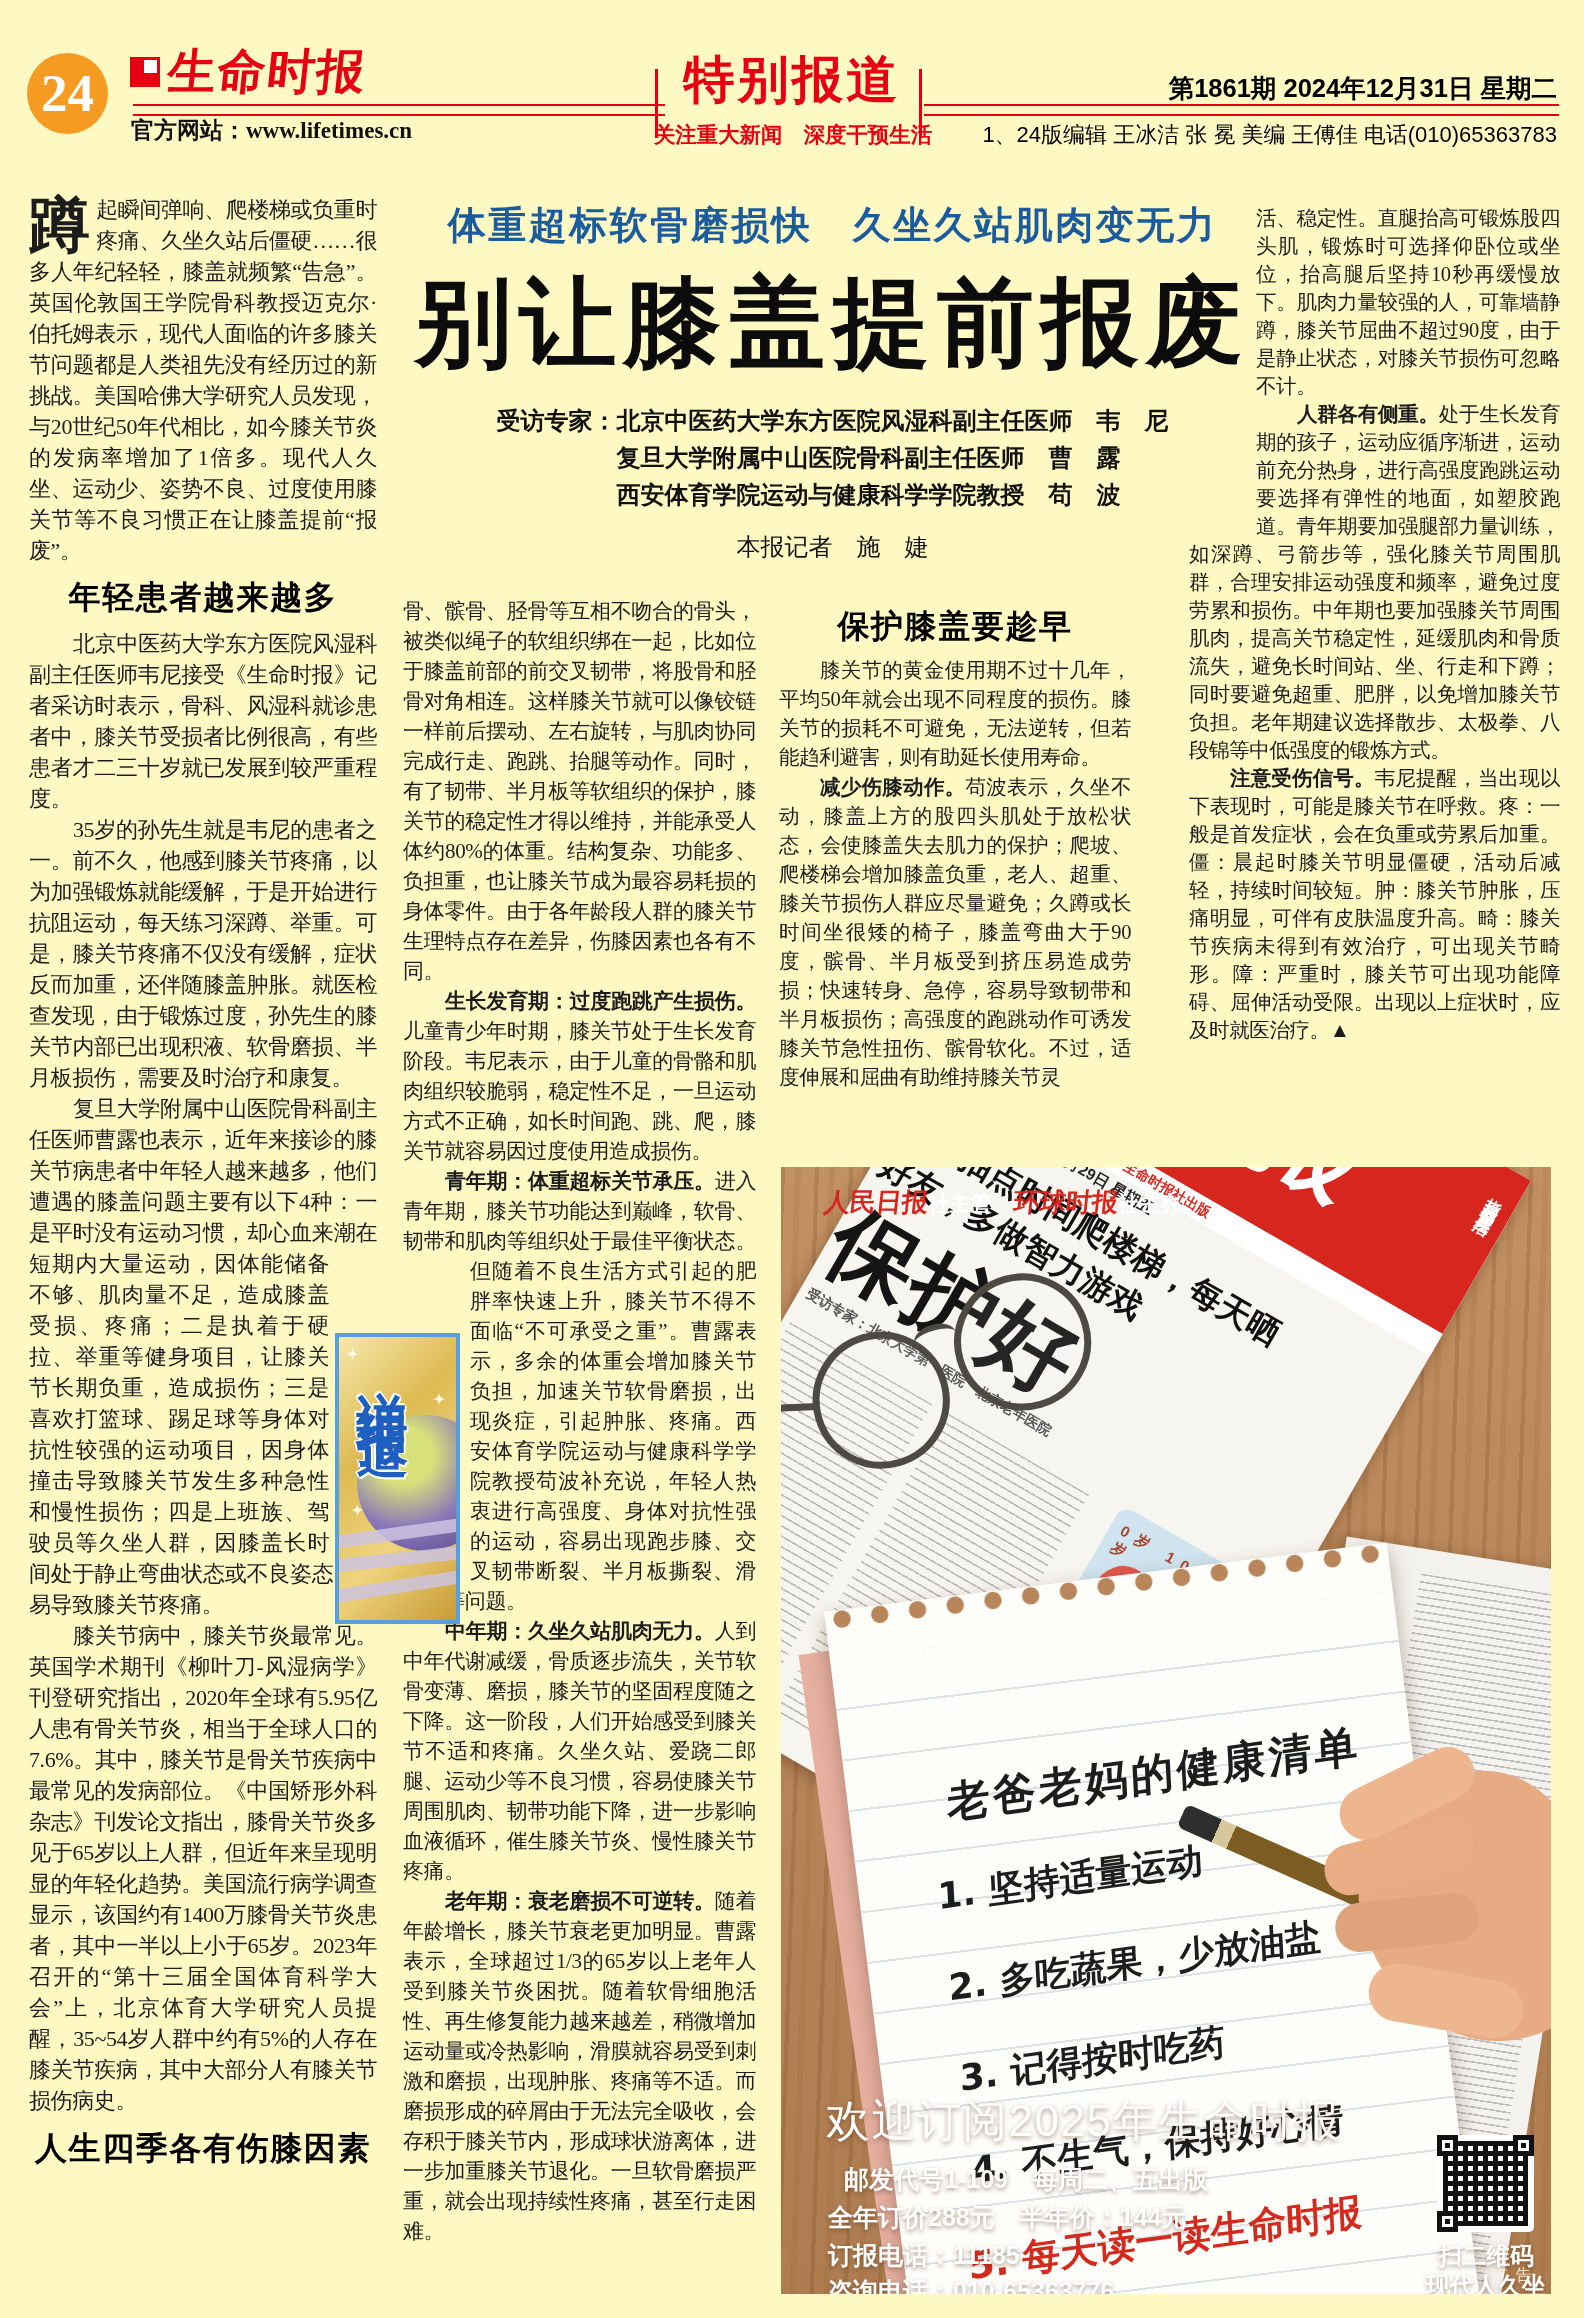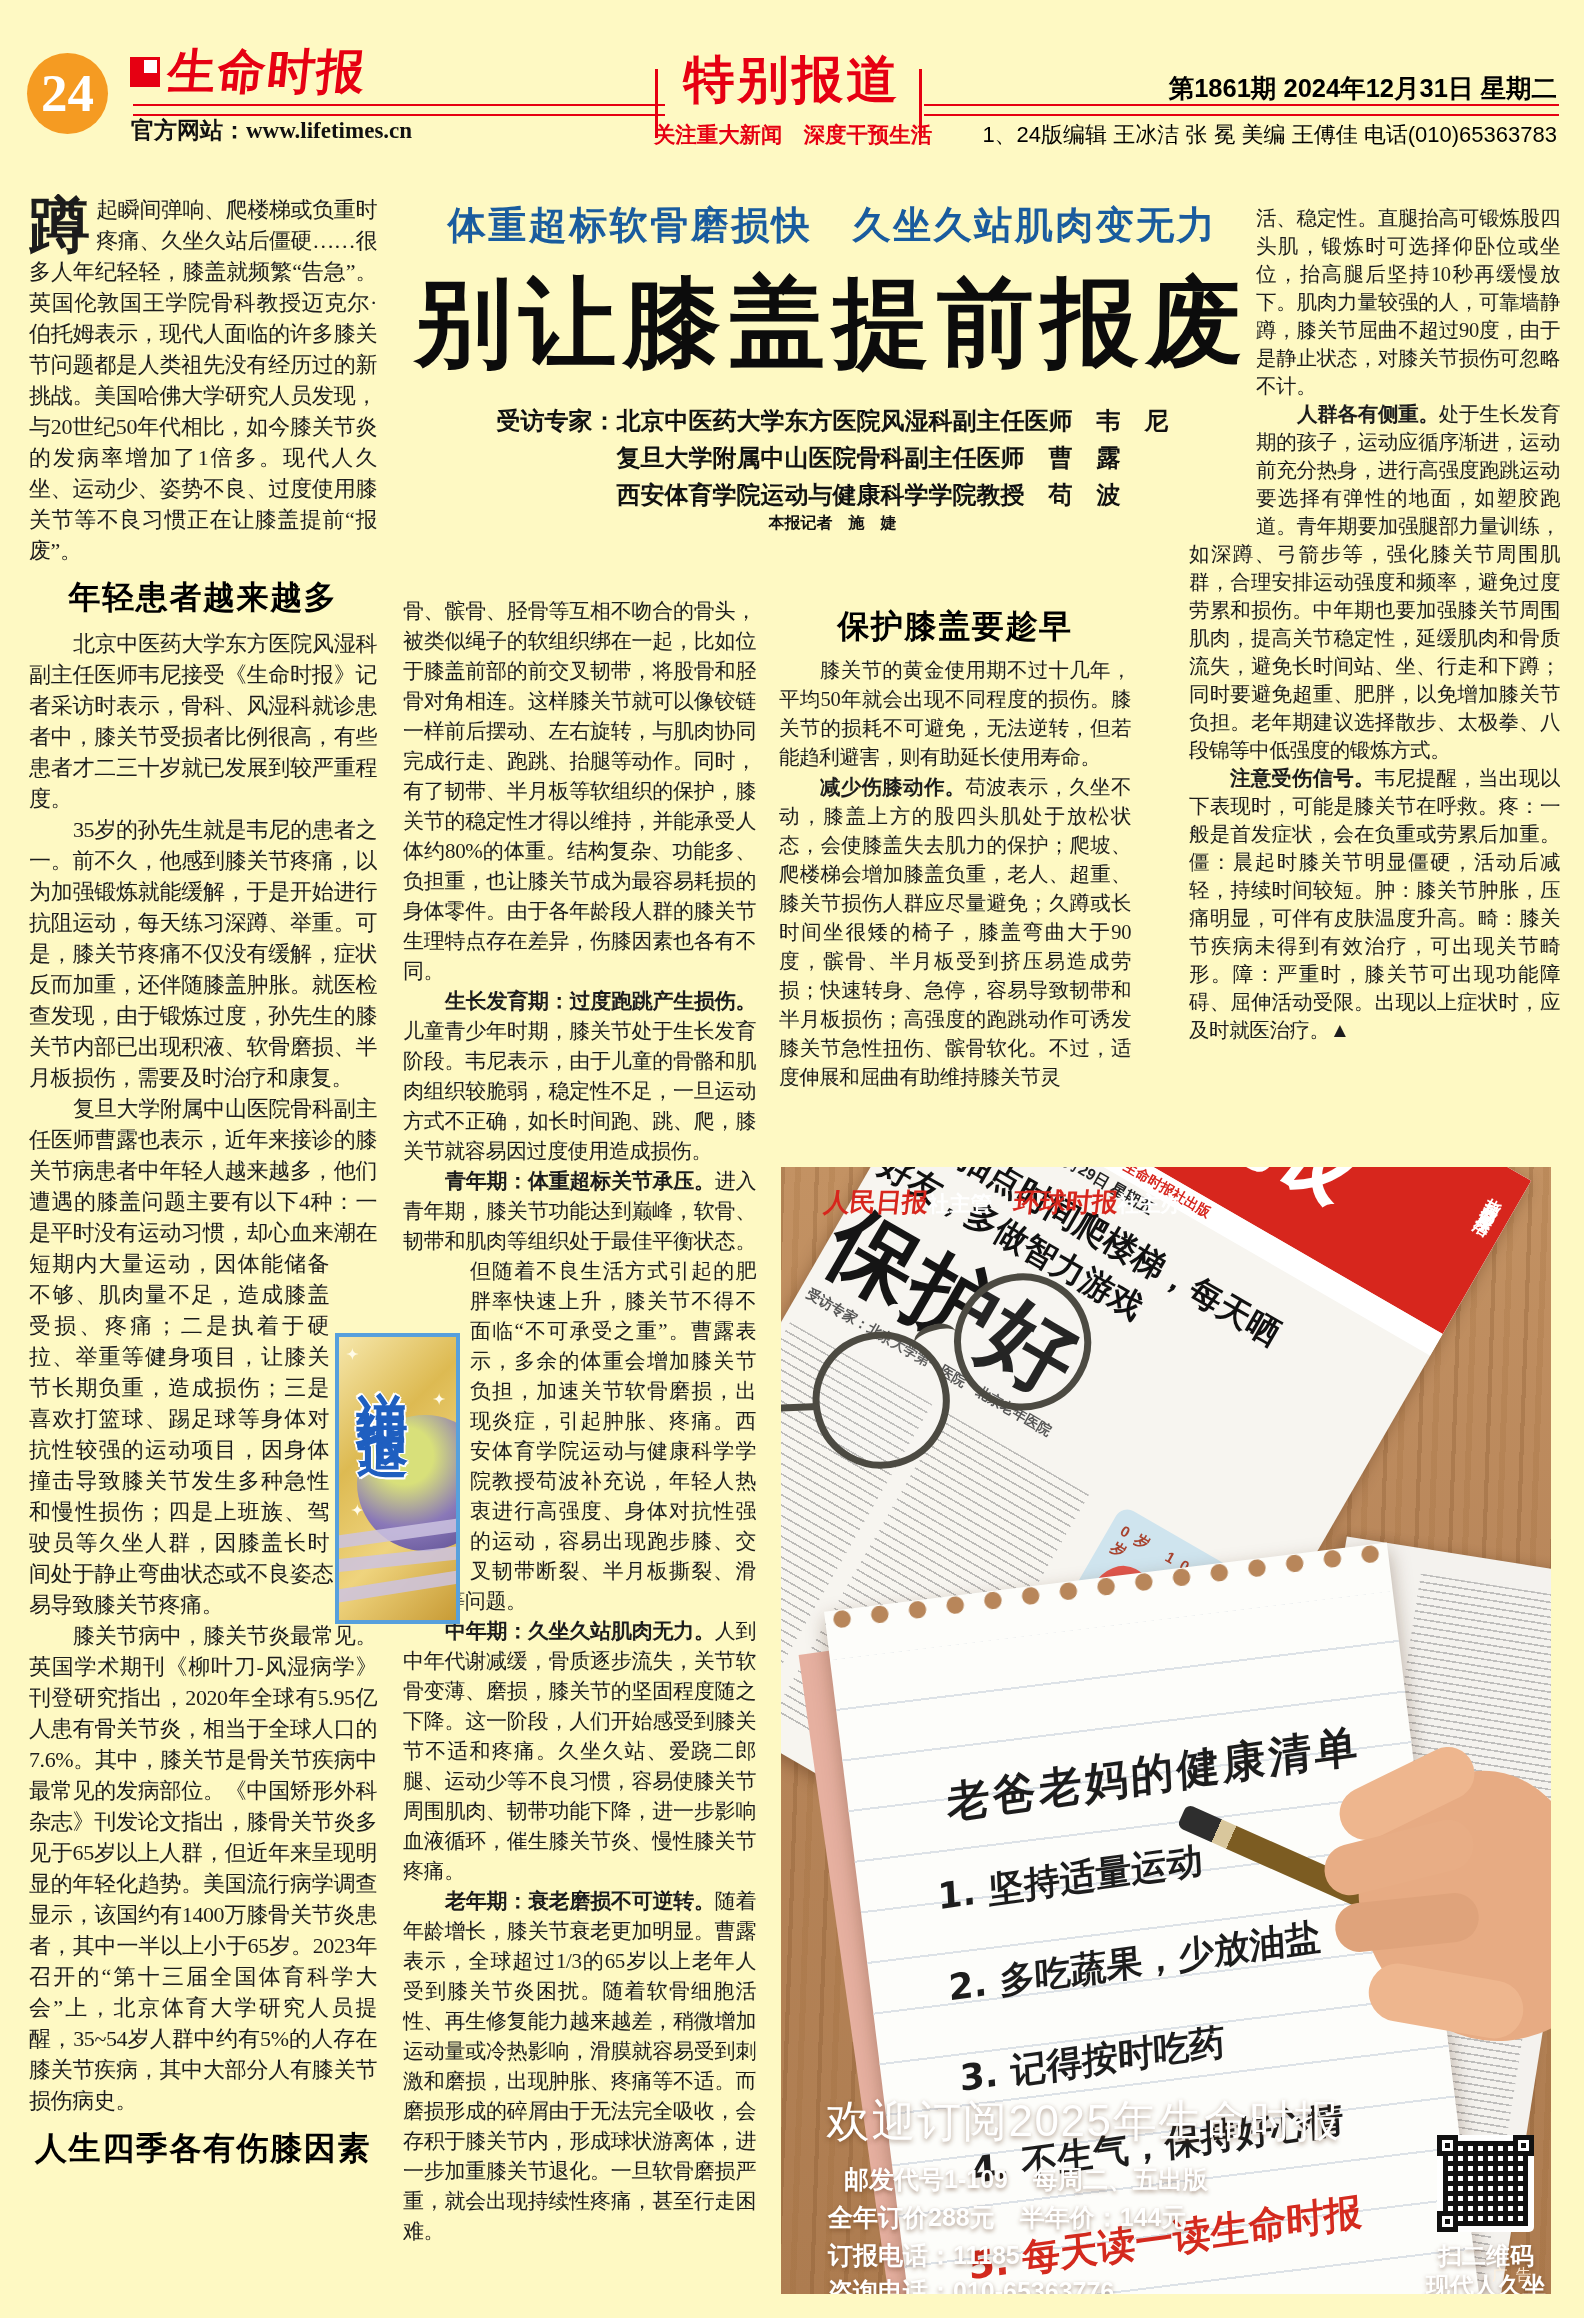--- a/index.html
+++ b/index.html
@@ -26,21 +26,21 @@
   #tagline{left:649px;top:120px;width:288px;text-align:center;color:#e60012;font-size:21.4px;font-weight:700;}
   #issue{left:928px;top:71px;width:629px;text-align:right;font-size:25.5px;font-weight:700;color:#000;}
   #editors{left:928px;top:120px;width:629px;text-align:right;font-size:22px;font-weight:400;color:#000;}
 
   
   #hblock{left:403px;top:200px;width:859px;text-align:center;}
   #kicker{font-size:38px;font-weight:800;color:#1a5c9e;letter-spacing:2.5px;}
   #btitle{margin-top:21.4px;font-size:97px;font-weight:900;color:#0c0c0c;letter-spacing:7.4px;line-height:1.05;}
   #experts{margin:28px auto 0;display:flex;justify-content:center;text-align:left;
            font-size:24px;font-weight:700;line-height:37px;color:#111;}
-  #reporter{font-size:16px;font-weight:700;color:#111;}
+  #reporter{margin-top:18px;font-size:24px;font-weight:400;color:#111;}
 
   
   .col{overflow:hidden;text-align:justify;}
   .col p{margin:0;text-indent:2em;}
   .col p.noind{text-indent:0;}
   .lead{font-family:"Liberation Sans","DejaVu Sans",sans-serif;font-weight:700;margin-top:10px;}
   .colhead{font-family:"Liberation Sans","DejaVu Sans",sans-serif;font-weight:800;
            text-align:center;text-indent:0 !important;font-size:32px;color:#000;
            margin:16.4px 0 15px 0 !important;letter-spacing:1.6px;}
   #col1{left:29px;top:194px;width:348px;height:2111px;font-size:22px;line-height:31px;letter-spacing:-0.4px;}

